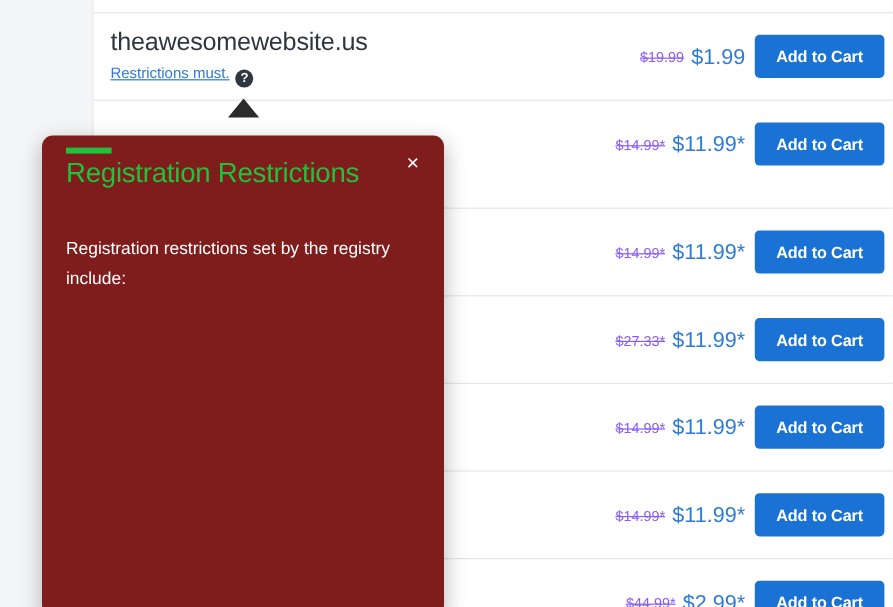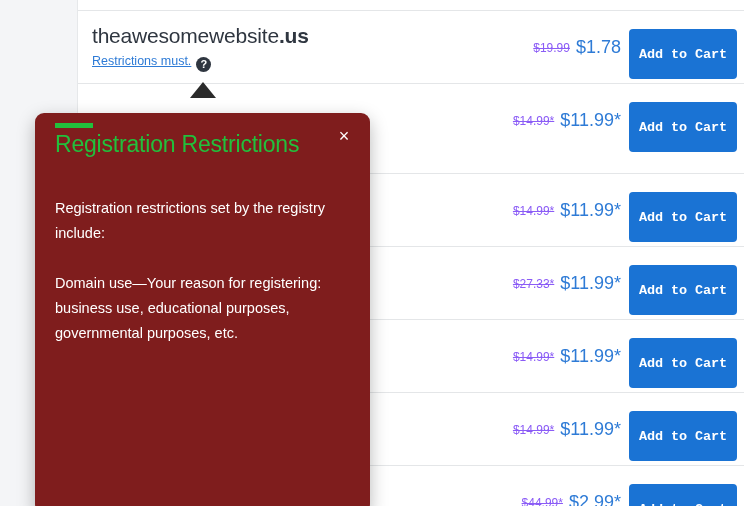--- a/index.html
+++ b/index.html
@@ -52,21 +52,21 @@
 
   .domain-name {
     position: absolute;
     left: 14px;
     top: 13px;
     font-size: 21px;
     color: #2f3640;
     letter-spacing: -0.2px;
     white-space: nowrap;
   }
-  .domain-name .tld-bold { font-weight: bold; }
+  .domain-name .tld-bold { font-weight: normal; }
 
   .restrictions-link {
     position: absolute;
     left: 14px;
     top: 43px;
     font-size: 12.5px;
     color: #2e7bd6;
     text-decoration: underline;
     cursor: pointer;
     white-space: nowrap;
@@ -109,26 +109,26 @@
   .price-new {
     font-size: 18px;
     color: #2e7bd6;
   }
 
   .add-btn {
     position: absolute;
     right: 7px;
     top: 18px;
     width: 108px;
-    height: 50px;
+    height: 36px;
     background: #1a73d4;
     color: #ffffff;
     border: none;
     border-radius: 4px;
-    font-family: Liberation Mono, monospace;
+    font-family: Liberation Sans, sans-serif;
     font-size: 13.5px;
     font-weight: bold;
     letter-spacing: -0.1px;
     cursor: pointer;
   }
 
   
   .tooltip {
     position: absolute;
     left: 35px;
@@ -212,21 +212,21 @@
 
   <div class="row" style="top:10px;">
     <div class="domain-name">
       <span>theawesomewebsite</span><span class="tld-bold">.us</span>
     </div>
     <div class="restrictions-link">
       <span>Restrictions must.</span><span class="help-icon">?</span>
     </div>
     <div class="price-area">
       <span class="price-old">$19.99</span>
-      <span class="price-new">$1.78</span>
+      <span class="price-new">$1.99</span>
     </div>
     <button class="add-btn">Add to Cart</button>
   </div>
 
   <div class="row" style="top:83px;">
     <div class="domain-name">
       <span></span><span class="tld-bold"></span>
     </div>
     <div class="price-area">
       <span class="price-old">$14.99*</span>
@@ -290,17 +290,16 @@
     <button class="add-btn">Add to Cart</button>
   </div>
 
   <div class="tooltip-arrow"></div>
   <div class="tooltip">
     <div class="accent-bar"></div>
     <div class="tooltip-title">Registration Restrictions</div>
     <button class="tooltip-close">×</button>
     <div class="tooltip-body">
       <p class="tooltip-para">Registration restrictions set by the registry include:</p>
-      <p class="tooltip-para">Domain use—Your reason for registering: business use, educational purposes, governmental purposes, etc.</p>
     </div>
   </div>
 
 </div>
 
 </body></html>

